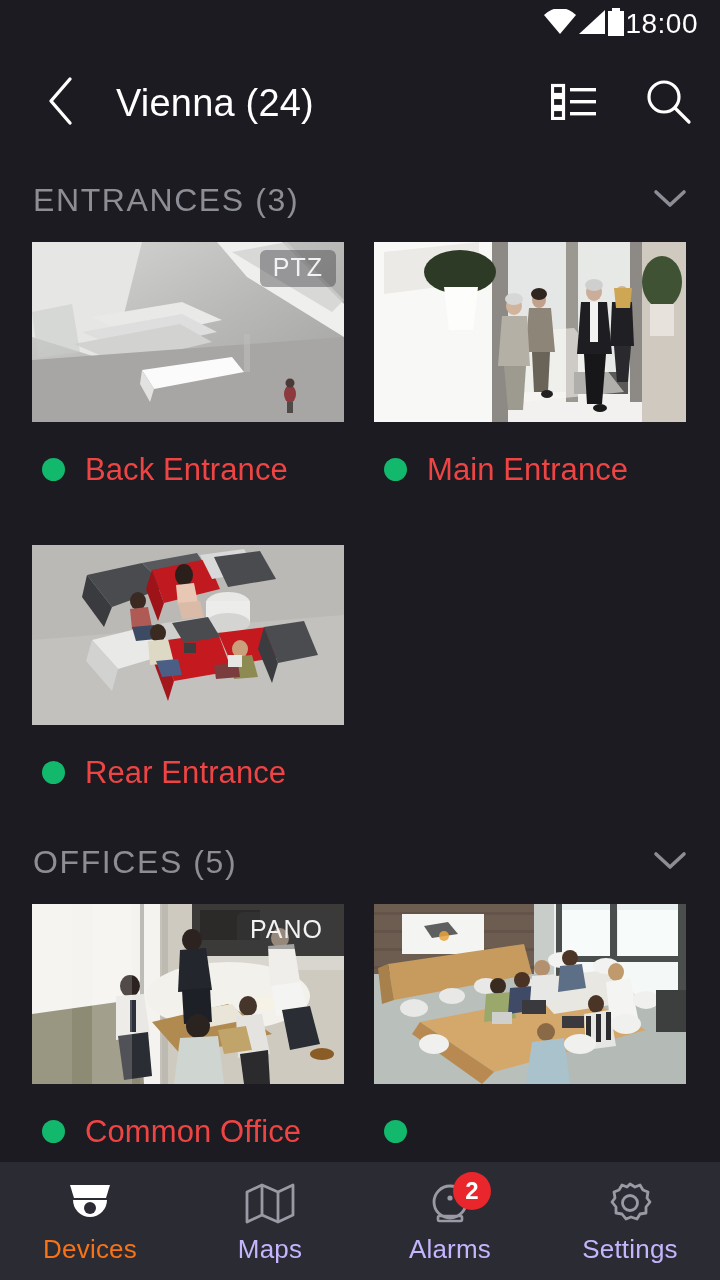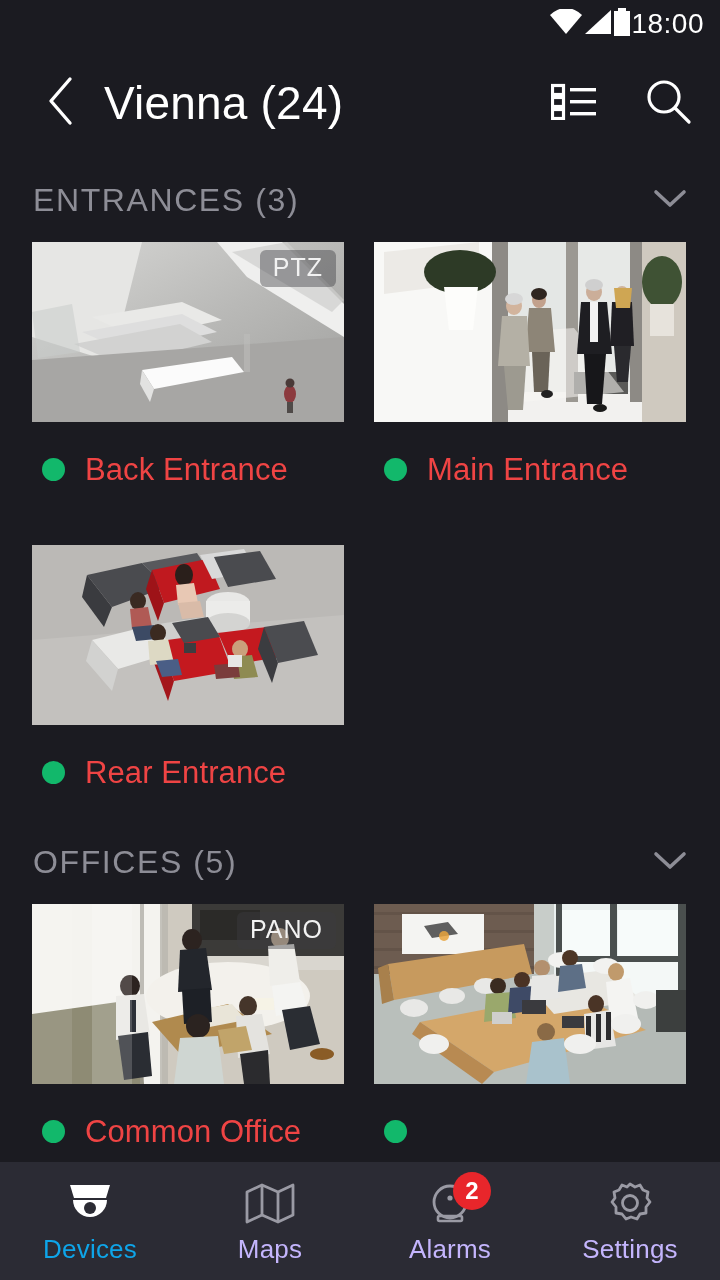--- a/index.html
+++ b/index.html
@@ -7,37 +7,37 @@
     width:720px; height:1280px;
     background:#1b1b21;
     font-family:"Liberation Sans", sans-serif;
     overflow:hidden;
   }
   .phone { position:relative; width:720px; height:1280px; background:#1b1b21; }
 
   
   .statusbar {
     height:48px; display:flex; align-items:center; justify-content:flex-end;
-    padding-right:16px; background:#1b1b21;
+    padding-right:22px; background:#1b1b21;
   }
   .sb-icon { display:block; }
   .sb-time {
     color:#ffffff; font-size:28px; letter-spacing:.5px;
     font-family:"Liberation Sans", sans-serif;
   }
 
   
   .appbar {
     height:110px; display:flex; align-items:center; padding:0 26px 0 34px;
     background:#1b1b21;
   }
   .back-btn { width:54px; height:54px; display:flex; align-items:center; justify-content:center; cursor:pointer; }
   .appbar-title {
-    color:#ffffff; font-size:46px; font-weight:500; letter-spacing:.2px;
-    margin-left:16px; white-space:nowrap;text-align:right;
+    color:#ffffff; font-size:38px; font-weight:500; letter-spacing:.2px;
+    margin-left:28px; white-space:nowrap;text-align:right;
   }
   .appbar-actions { margin-left:auto; display:flex; align-items:center; gap:42px; }
   .icon-btn { width:52px; height:52px; display:flex; align-items:center; justify-content:center; cursor:pointer; }
 
   
   .content {
     position:absolute; top:158px; left:0; right:0; bottom:118px;
     overflow:hidden; background:#1b1b21;
   }
 
@@ -80,21 +80,21 @@
   .bottomnav {
     position:absolute; left:0; right:0; bottom:0; height:118px;
     background:#2b2b34; display:flex; align-items:stretch;
   }
   .navitem {
     flex:1; display:flex; flex-direction:column; align-items:center;
     justify-content:center; gap:6px; cursor:pointer; position:relative;
   }
   .navicon { position:relative; height:50px; display:flex; align-items:center; justify-content:center; }
   .navlabel { font-size:26px; color:#c4b5fd; letter-spacing:.2px; }
-  .navitem.active .navlabel { color:#0ea5e9; }
+  .navitem.active .navlabel { color:#f97316; }
   .nav-badge {
     position:absolute; top:-6px; left:28px;
     min-width:38px; height:38px; padding:0 6px;
     border-radius:19px; background:#e8262b;
     color:#ffffff; font-size:24px; font-weight:700;
     display:flex; align-items:center; justify-content:center;
   }
 </style>
 </head>
 <body>

